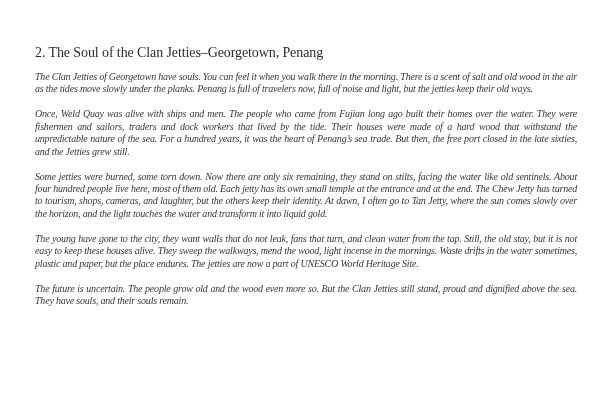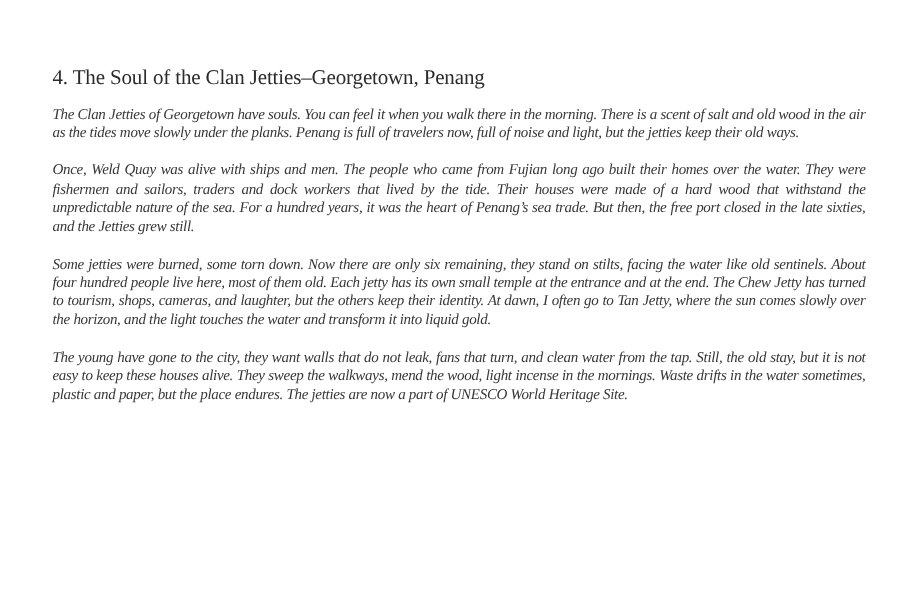--- a/index.html
+++ b/index.html
@@ -33,23 +33,24 @@
     letter-spacing: -0.2px;
     text-align: justify;
     margin: 0 0 12.6px 0;
     font-style: italic;
   }
 </style>
 </head>
 <body>
 
 <main class="page">
-  <h1 class="article-title">4. The Soul of the Clan Jetties–Georgetown, Penang</h1>
+  <h1 class="article-title">2. The Soul of the Clan Jetties–Georgetown, Penang</h1>
 
   <p class="article-paragraph">The Clan Jetties of Georgetown have souls. You can feel it when you walk there in the morning. There is a scent of salt and old wood in the air as the tides move slowly under the planks. Penang is full of travelers now, full of noise and light, but the jetties keep their old ways.</p>
 
   <p class="article-paragraph">Once, Weld Quay was alive with ships and men. The people who came from Fujian long ago built their homes over the water. They were fishermen and sailors, traders and dock workers that lived by the tide. Their houses were made of a hard wood that withstand the unpredictable nature of the sea. For a hundred years, it was the heart of Penang’s sea trade. But then, the free port closed in the late sixties, and the Jetties grew still.</p>
 
   <p class="article-paragraph">Some jetties were burned, some torn down. Now there are only six remaining, they stand on stilts, facing the water like old sentinels. About four hundred people live here, most of them old. Each jetty has its own small temple at the entrance and at the end. The Chew Jetty has turned to tourism, shops, cameras, and laughter, but the others keep their identity. At dawn, I often go to Tan Jetty, where the sun comes slowly over the horizon, and the light touches the water and transform it into liquid gold.</p>
 
   <p class="article-paragraph">The young have gone to the city, they want walls that do not leak, fans that turn, and clean water from the tap. Still, the old stay, but it is not easy to keep these houses alive. They sweep the walkways, mend the wood, light incense in the mornings. Waste drifts in the water sometimes, plastic and paper, but the place endures. The jetties are now a part of UNESCO World Heritage Site.</p>
 
+  <p class="article-paragraph">The future is uncertain. The people grow old and the wood even more so. But the Clan Jetties still stand, proud and dignified above the sea. They have souls, and their souls remain.</p>
 </main>
 
 </body></html>

